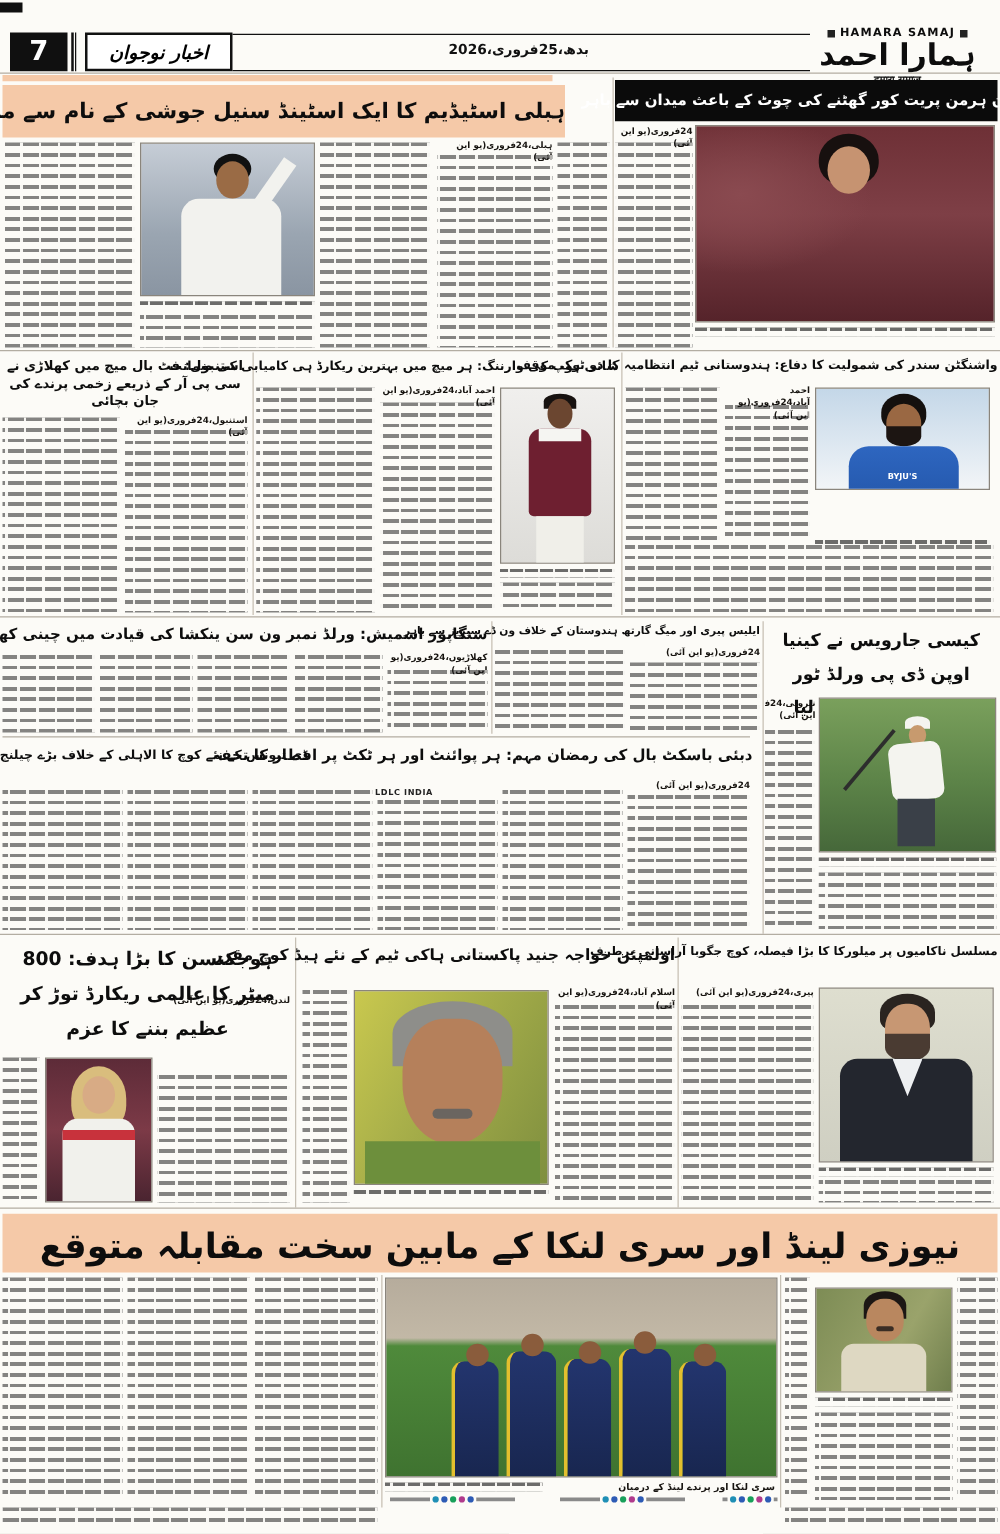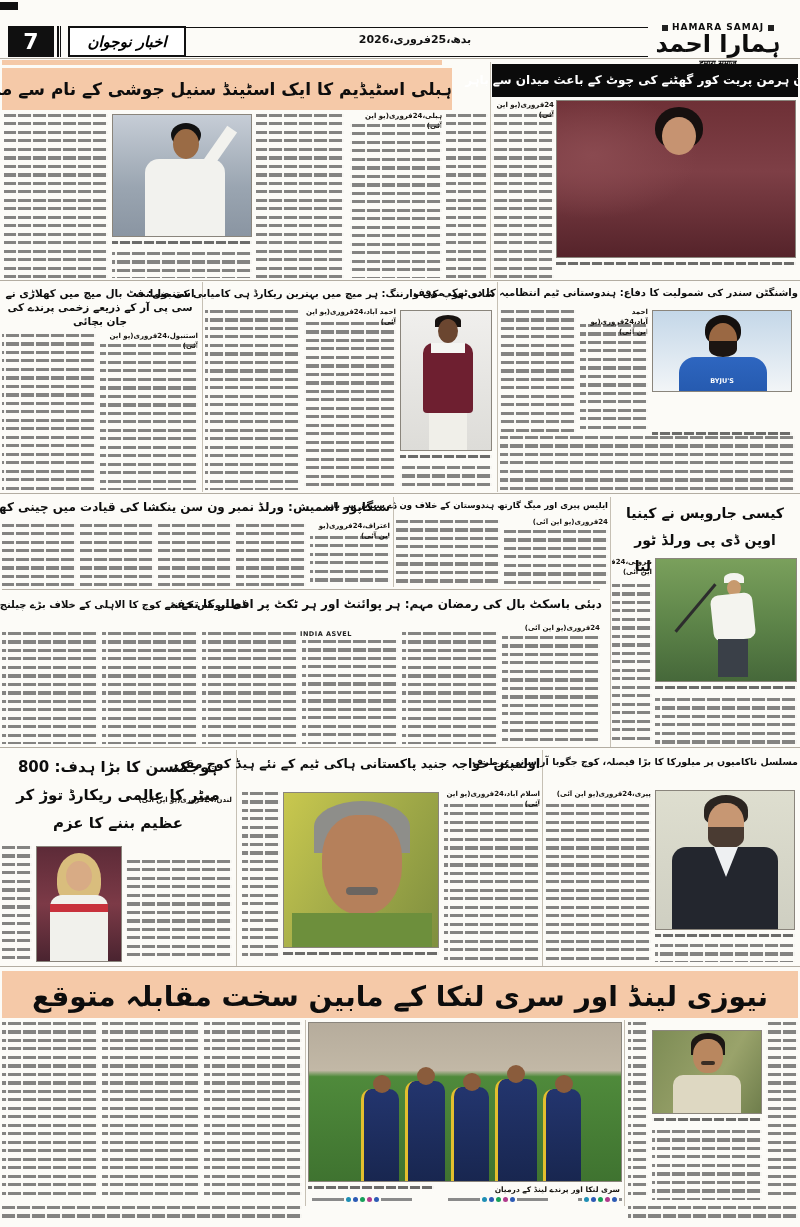--- a/index.html
+++ b/index.html
@@ -180,21 +180,21 @@
       <b class="beard"></b>
       <b class="tor"></b>
     <u class="spon" style="text-decoration:none">BYJU'S</u>
   </div>
   <i class="cap" style="left:652px;top:432px;width:140px"></i>
   <i class="tx" style="left:500px;top:436px;width:295px;height:54px"></i>
 
   <i class="hr" style="left:0;top:493px;width:800px"></i>
 
   <div class="h" style="left:2px;top:499px;width:388px;font-size:12px">سنگاپور اسمیش: ورلڈ نمبر ون سن ینکشا کی قیادت میں چینی کھلاڑیوں کا راج</div>
-  <div class="dl" style="left:310px;top:522px;width:80px">اعتراف،24فروری(یو این آئی)</div>
+  <div class="dl" style="left:310px;top:522px;width:80px">کھلاڑیوں،24فروری(یو این آئی)</div>
   <i class="tx" style="left:2px;top:524px;width:74px;height:62px"></i>
   <i class="tx" style="left:80px;top:524px;width:74px;height:62px"></i>
   <i class="tx" style="left:158px;top:524px;width:74px;height:62px"></i>
   <i class="tx" style="left:236px;top:524px;width:70px;height:62px"></i>
   <i class="tx" style="left:310px;top:536px;width:80px;height:50px"></i>
   <i class="vr" style="left:393px;top:497px;height:90px"></i>
 
   <div class="h" style="left:396px;top:500px;width:212px;font-size:8.5px">ایلیس پیری اور میگ گارتھ ہندوستان کے خلاف ون ڈے سیریز سے باہر</div>
   <div class="dl" style="left:504px;top:518px;width:104px">24فروری(یو این آئی)</div>
   <i class="tx" style="left:396px;top:520px;width:104px;height:66px"></i>
@@ -211,21 +211,21 @@
       <b class="tor"></b>
       <b class="pant"></b>
   </div>
   <i class="cap" style="left:655px;top:686px;width:142px"></i>
   <i class="tx" style="left:655px;top:698px;width:142px;height:46px"></i>
 
   <i class="hr" style="left:2px;top:589px;width:598px"></i>
   <div class="h" style="left:250px;top:596px;width:352px;font-size:12px">دبئی باسکٹ بال کی رمضان مہم: ہر پوائنٹ اور ہر ٹکٹ پر افطار کا تحفہ</div>
   <div class="h" style="left:2px;top:598px;width:244px;font-size:10px">ڈی تیونس کے نئے کوچ کا الاہلی کے خلاف بڑے چیلنج کا اعتراف</div>
   <div class="dl" style="left:502px;top:624px;width:98px">24فروری(یو این آئی)</div>
-  <div class="latin" style="left:300px;top:630px;width:96px">INDIA ASVEL</div>
+  <div class="latin" style="left:300px;top:630px;width:96px">LDLC INDIA</div>
   <i class="tx" style="left:2px;top:632px;width:96px;height:112px"></i>
   <i class="tx" style="left:102px;top:632px;width:96px;height:112px"></i>
   <i class="tx" style="left:202px;top:632px;width:96px;height:112px"></i>
   <i class="tx" style="left:302px;top:640px;width:96px;height:104px"></i>
   <i class="tx" style="left:402px;top:632px;width:96px;height:112px"></i>
   <i class="tx" style="left:502px;top:636px;width:98px;height:108px"></i>
 
   <i class="hr" style="left:0;top:747px;width:800px"></i>
 
   <div class="h h-wrap" style="left:2px;top:754px;width:232px;font-size:15px;line-height:1.85">ہوجکنسن کا بڑا ہدف: 800 میٹر کا عالمی ریکارڈ توڑ کر عظیم بننے کا عزم</div>

